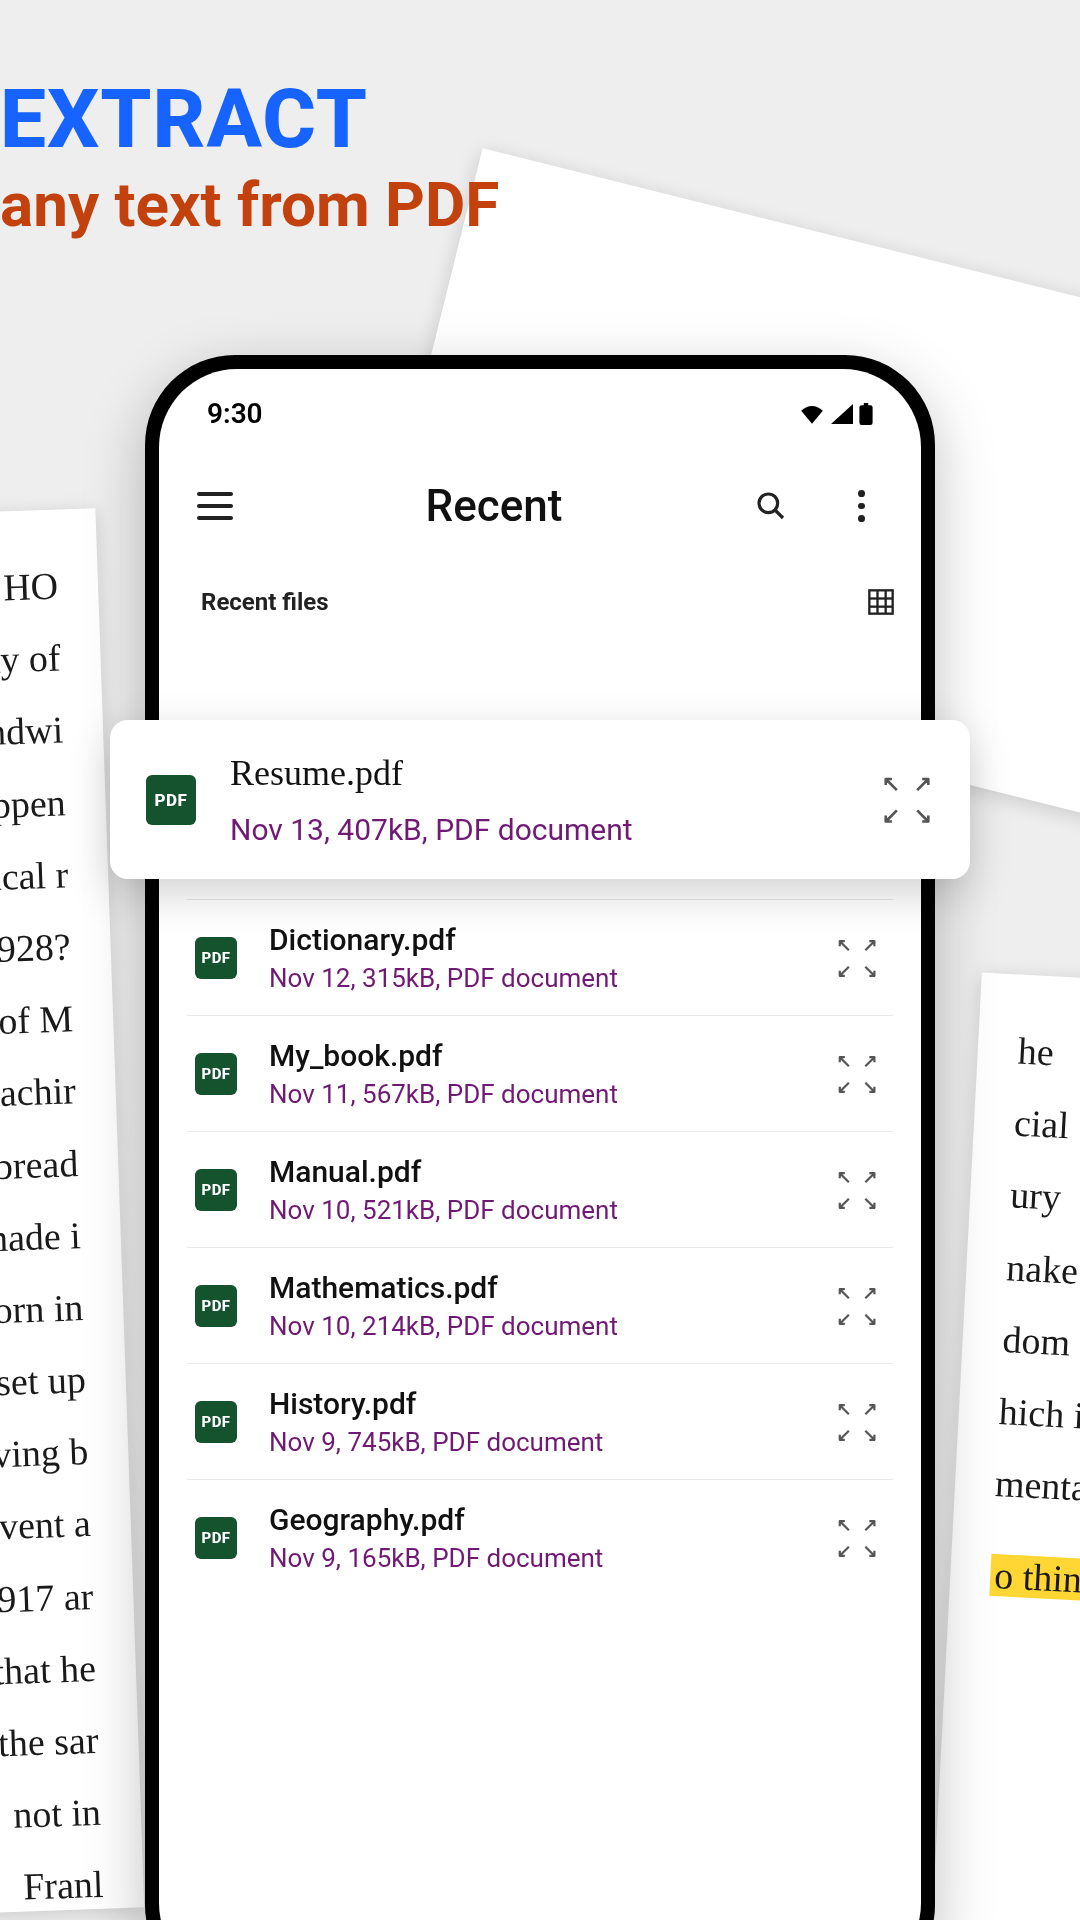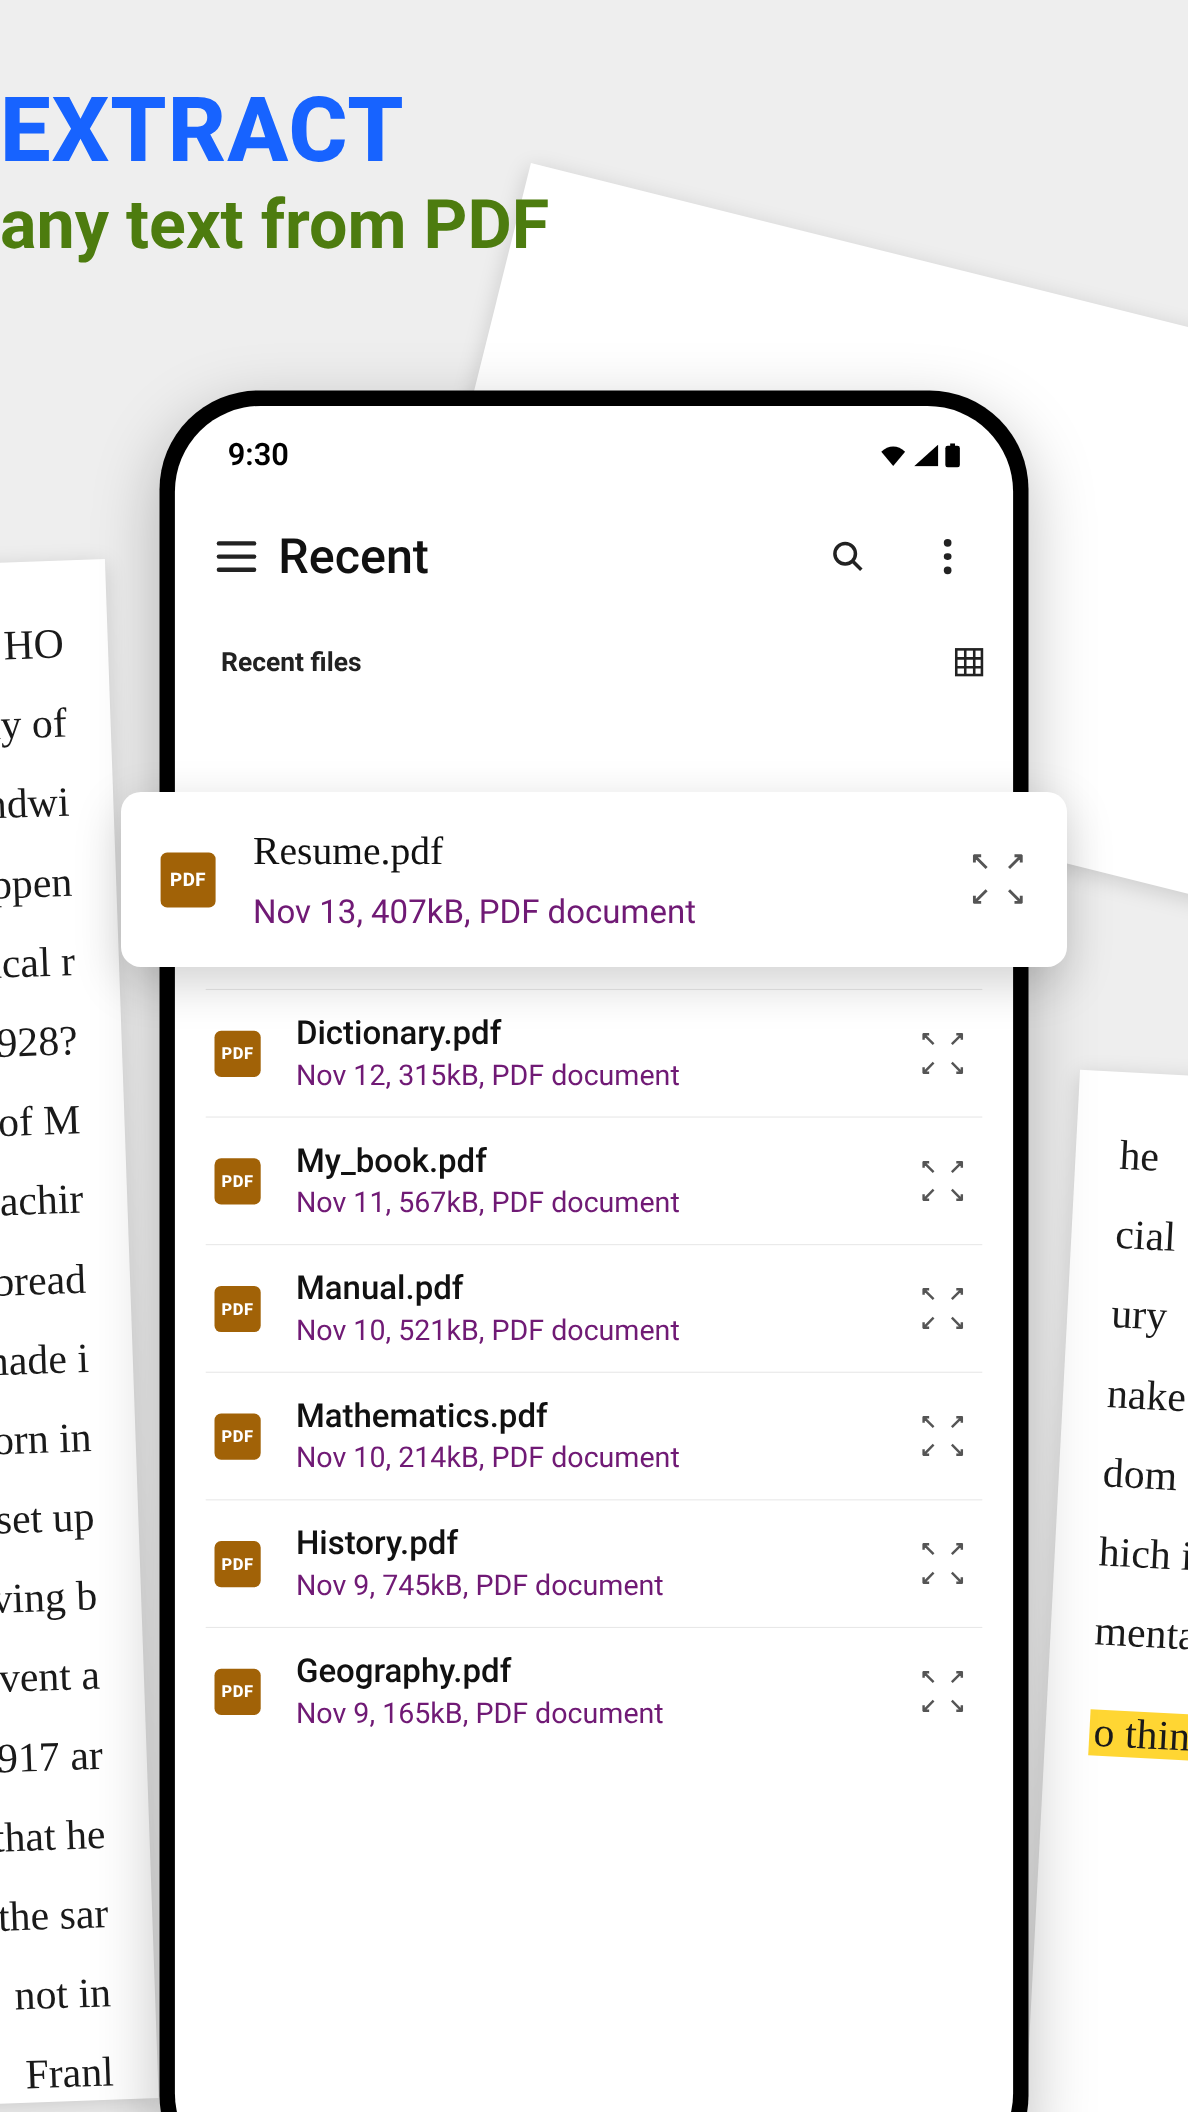--- a/index.html
+++ b/index.html
@@ -66,21 +66,21 @@
   .headline-1 {
     font-weight: 800;
     font-size: 82px;
     color: #1763ff;
     letter-spacing: 1px;
     line-height: 1;
   }
   .headline-2 {
     font-weight: 700;
     font-size: 62px;
-    color: #4d7c0f;
+    color: #c2410c;
     margin-top: 8px;
   }
 
   
   .phone {
     position: absolute;
     top: 355px;
     left: 50%;
     transform: translateX(-50%);
     width: 790px;
@@ -111,20 +111,21 @@
     color: #000;
   }
   .status-icons { display: flex; gap: 6px; align-items: center; }
 
   
   .app-bar {
     display: flex;
     align-items: center;
     padding: 40px 38px 24px 38px;
     gap: 20px;
+    text-align: center;
   }
   .hamburger {
     width: 36px; height: 28px;
     display: flex; flex-direction: column; justify-content: space-between;
   }
   .hamburger span { height: 4px; background: #222; border-radius: 2px; }
   .app-title { font-size: 44px; font-weight: 500; color: #111; flex: 1; }
   .search-icon, .more-icon { width: 32px; height: 32px; display:flex; align-items:center; justify-content:center; }
   .more-icon { flex-direction: column; gap: 6px; margin-left: 38px; margin-right: 6px; }
   .more-icon span { width: 7px; height: 7px; background: #222; border-radius: 50%; }
@@ -148,21 +149,21 @@
   .file-row {
     display: flex;
     align-items: center;
     padding: 22px 14px 22px 8px;
     border-bottom: 1px solid #e8e8e8;
     gap: 32px;
   }
   .file-row:last-child { border-bottom: none; }
   .pdf-badge {
     width: 42px; height: 42px;
-    background: #a16207;
+    background: #14532d;
     border-radius: 6px;
     color: #fff;
     font-size: 15px;
     font-weight: 800;
     display: flex; align-items: center; justify-content: center;
     letter-spacing: 0.5px;
     flex-shrink: 0;
   }
   .file-text { flex: 1; min-width: 0; }
   .file-name { font-size: 30px; font-weight: 500; color: #111; margin-bottom: 6px; }

